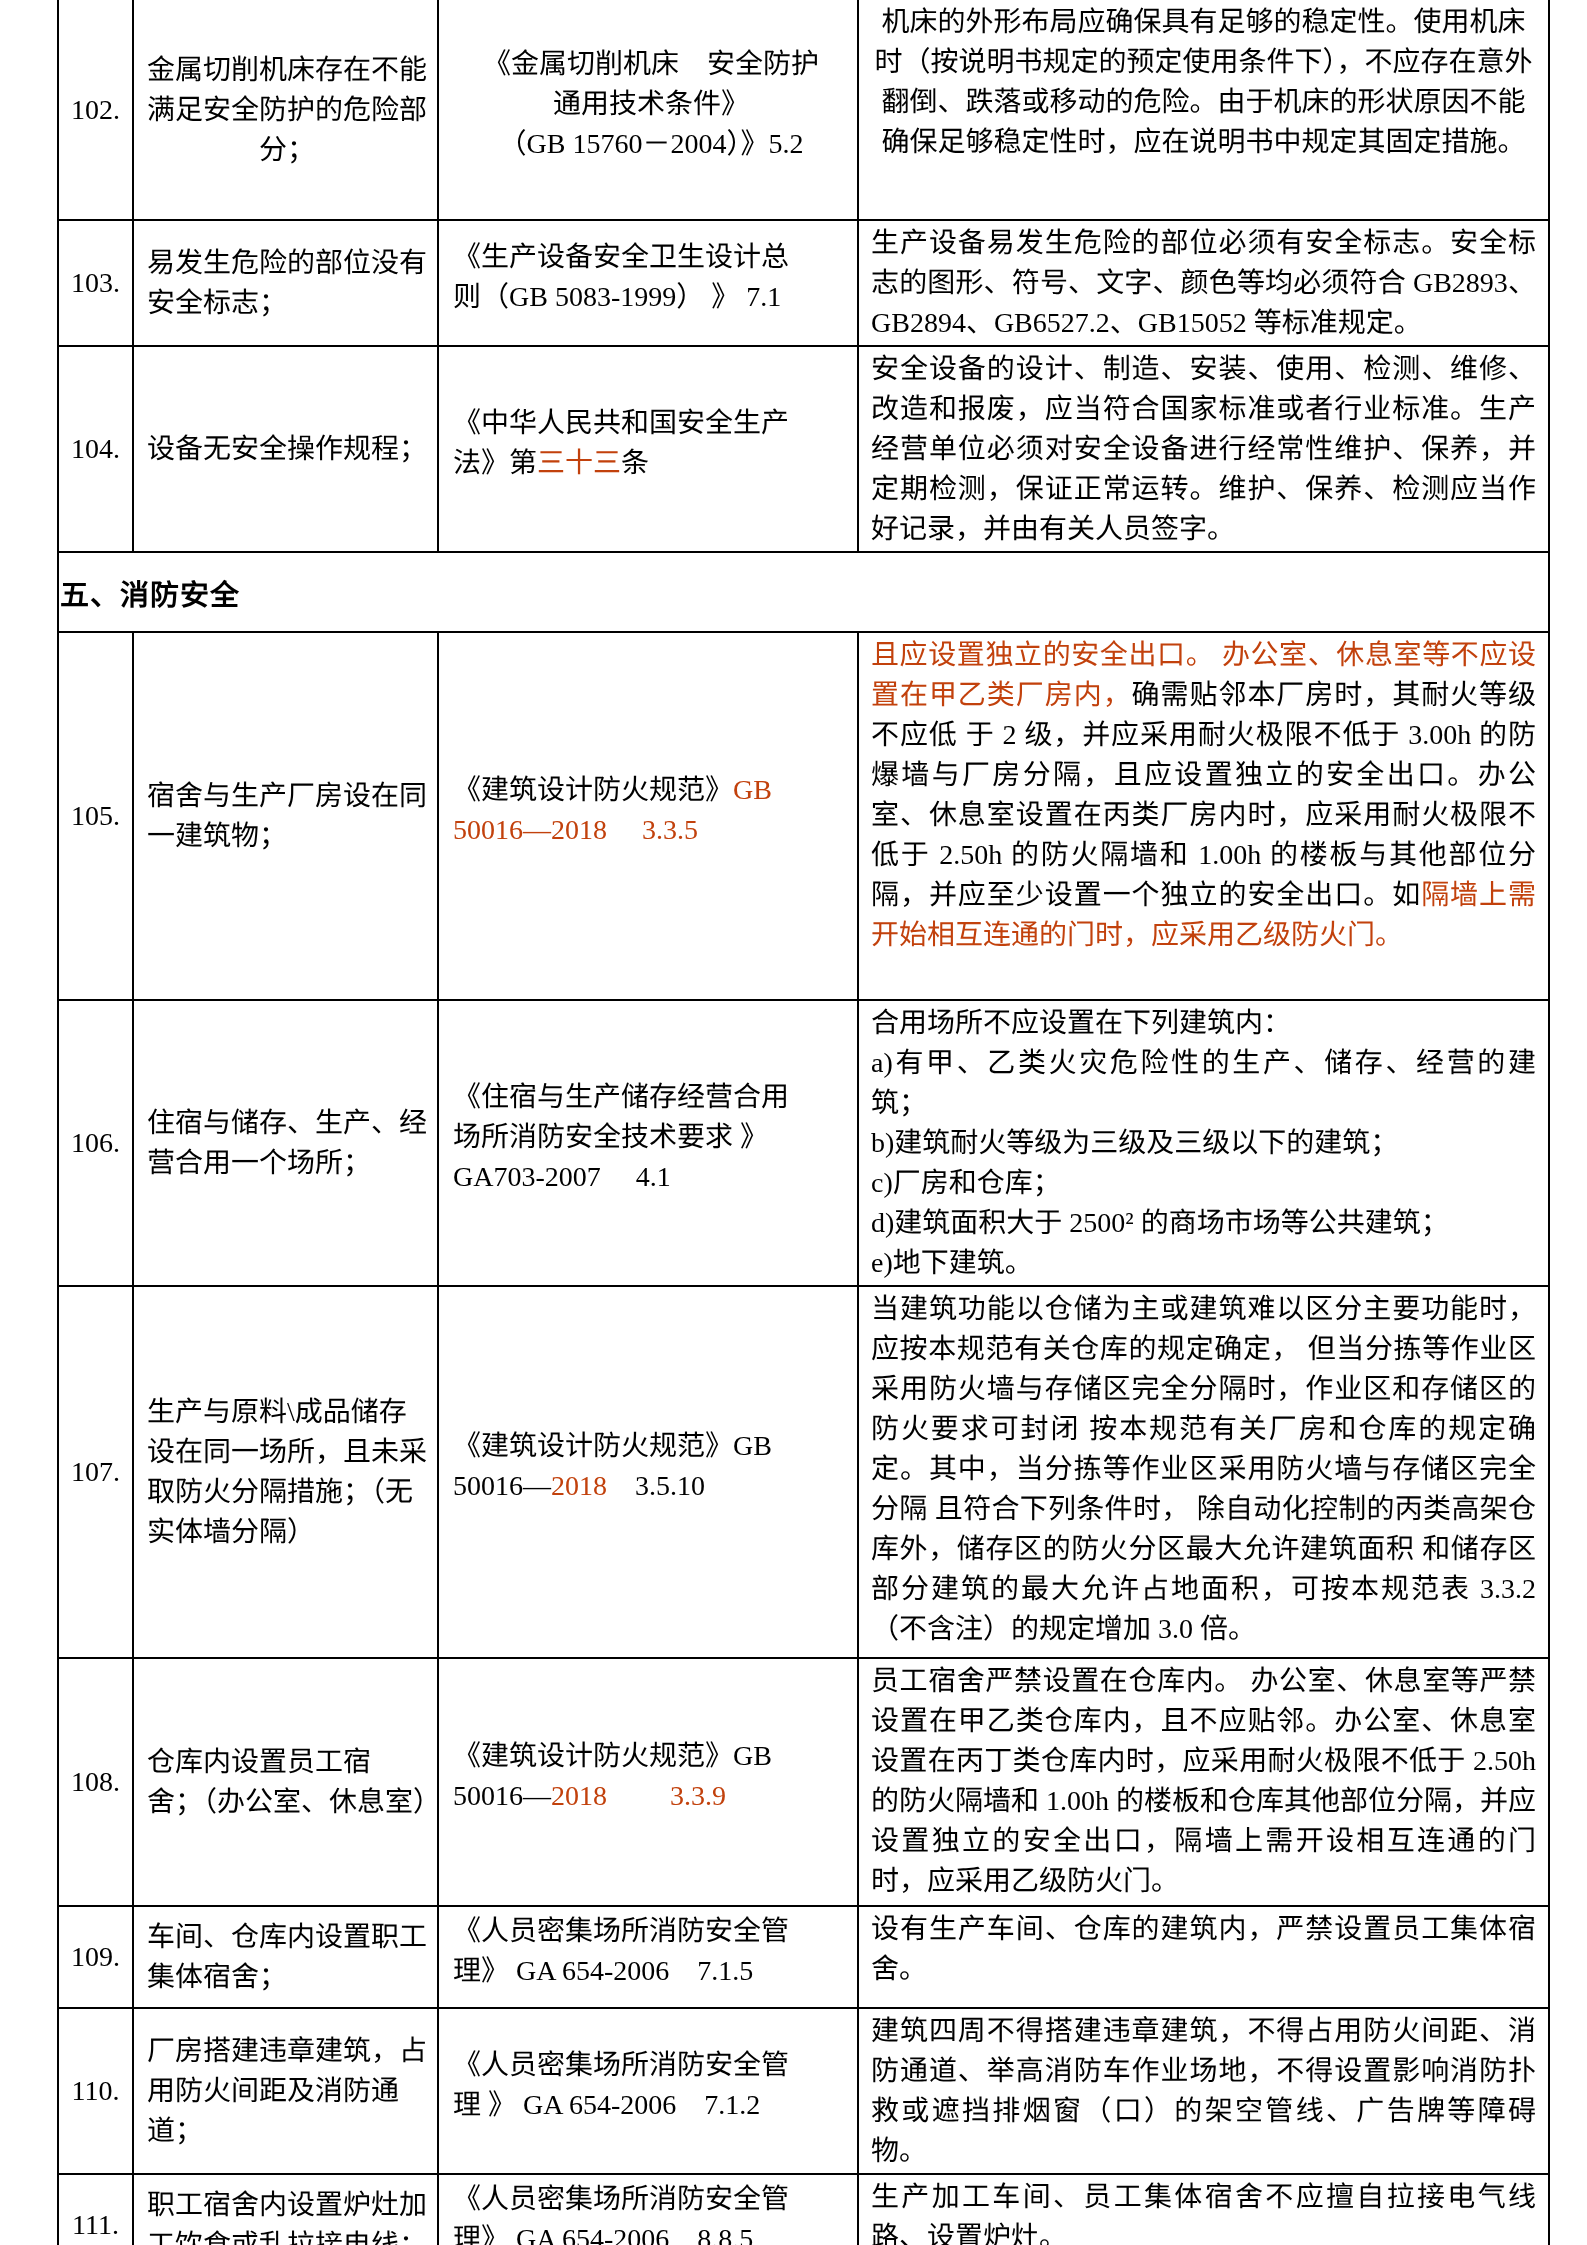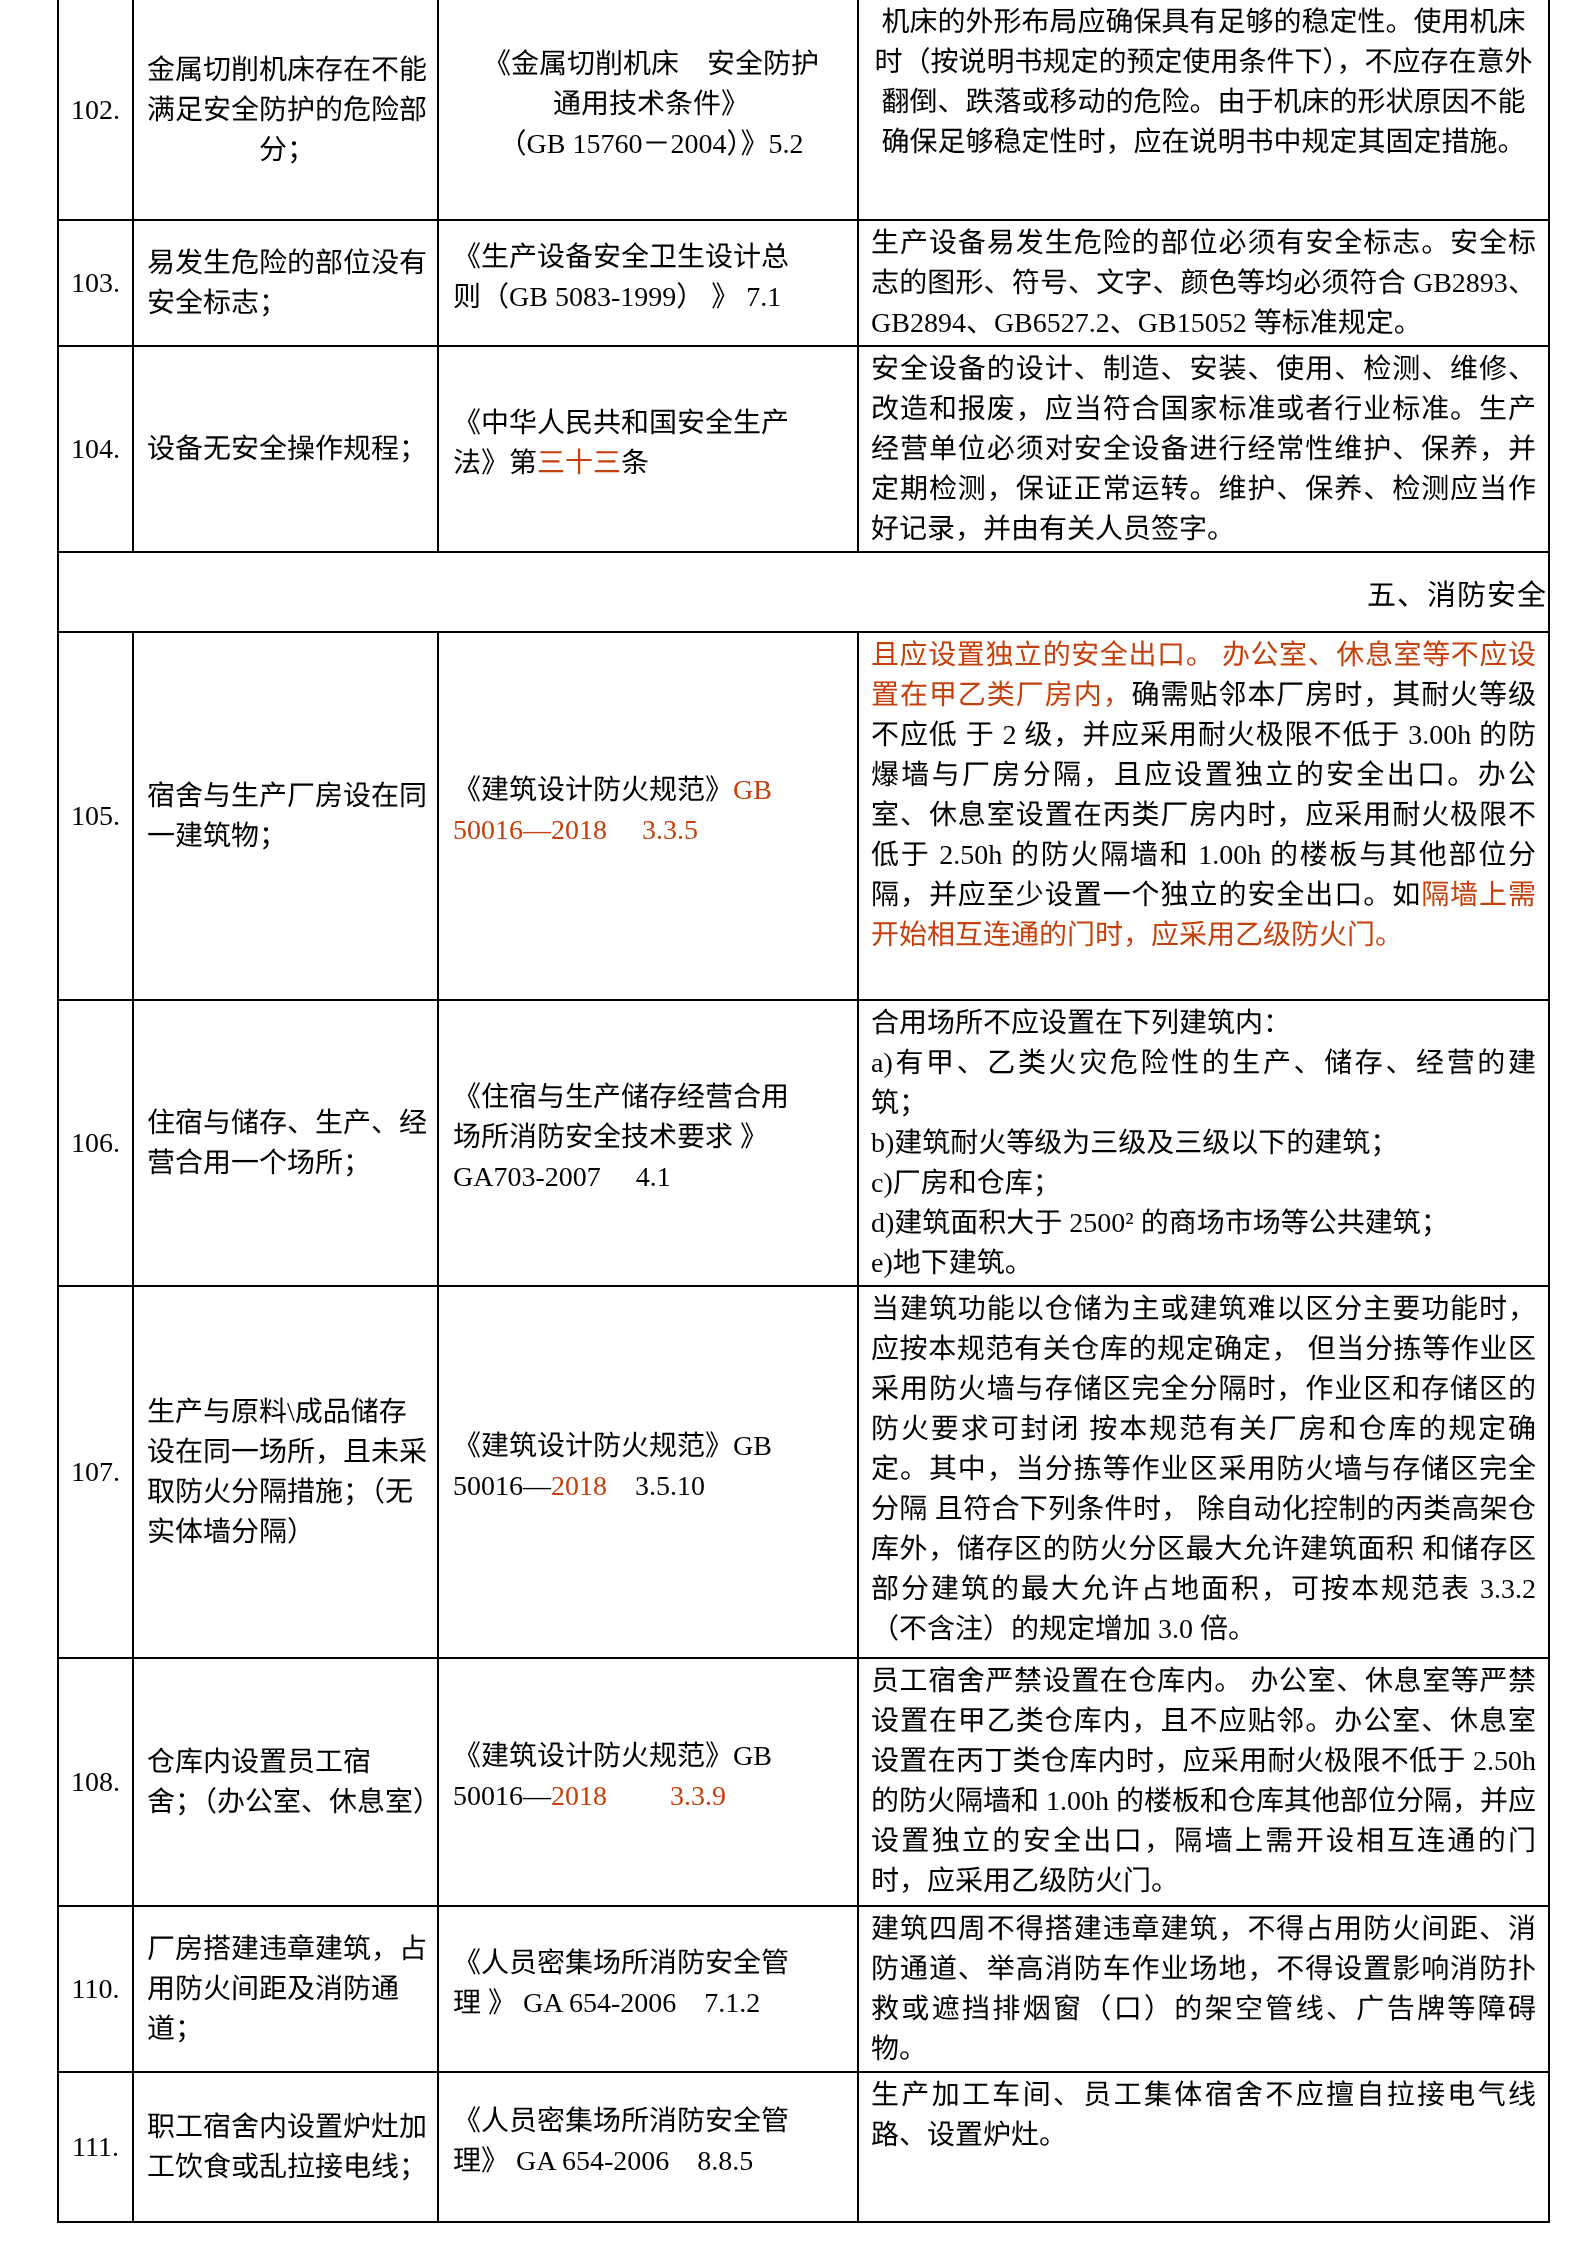--- a/index.html
+++ b/index.html
@@ -25,22 +25,22 @@
     width:420px;text-align:left;vertical-align:middle;
     font-size:28px;line-height:40px;padding:4px 8px 16px 14px;
     white-space:pre-wrap;word-break:break-all;
   }
   td.col-req{
     width:691px;text-align:justify;vertical-align:top;
     font-size:28px;line-height:40px;padding:2px 12px 2px 12px;
     white-space:pre-wrap;word-break:break-all;
   }
   td.section-cell{
-    text-align:right;vertical-align:middle;
-    font-size:29px;font-weight:normal;letter-spacing:1px;
+    text-align:left;vertical-align:middle;
+    font-size:29px;font-weight:bold;letter-spacing:1px;
   }
   .red{color:#c2410c;}
   
   #table-body tr:nth-child(1){height:220px;}
   #table-body tr:nth-child(2){height:126px;}
   #table-body tr:nth-child(3){height:206px;}
   #table-body tr:nth-child(4){height:80px;}
   #table-body tr:nth-child(5){height:368px;}
   #table-body tr:nth-child(6){height:248px;}
   #table-body tr:nth-child(7){height:372px;}
@@ -114,20 +114,27 @@
           <td class="col-req"><span>当建筑功能以仓储为主或建筑难以区分主要功能时，应按本规范有关仓库的规定确定， 但当分拣等作业区采用防火墙与存储区完全分隔时，作业区和存储区的防火要求可封闭 按本规范有关厂房和仓库的规定确定。其中，当分拣等作业区采用防火墙与存储区完全分隔 且符合下列条件时， 除自动化控制的丙类高架仓库外，储存区的防火分区最大允许建筑面积 和储存区部分建筑的最大允许占地面积，可按本规范表 3.3.2（不含注）的规定增加 3.0 倍。</span></td>
         </tr>
         <tr>
           <td class="col-num">108.</td>
           <td class="col-hazard"><span>仓库内设置员工宿舍；（办公室、休息室）</span></td>
           <td class="col-ref"><span>《建筑设计防火规范》GB
 50016—</span><span class="red">2018　　 3.3.9</span></td>
           <td class="col-req"><span>员工宿舍严禁设置在仓库内。 办公室、休息室等严禁设置在甲乙类仓库内，且不应贴邻。办公室、休息室设置在丙丁类仓库内时，应采用耐火极限不低于 2.50h 的防火隔墙和 1.00h 的楼板和仓库其他部位分隔，并应设置独立的安全出口，隔墙上需开设相互连通的门 时，应采用乙级防火门。</span></td>
         </tr>
         <tr>
+          <td class="col-num">109.</td>
+          <td class="col-hazard"><span>车间、仓库内设置职工集体宿舍；</span></td>
+          <td class="col-ref"><span>《人员密集场所消防安全管
+理》 GA 654-2006　7.1.5</span></td>
+          <td class="col-req"><span>设有生产车间、仓库的建筑内，严禁设置员工集体宿舍。</span></td>
+        </tr>
+        <tr>
           <td class="col-num">110.</td>
           <td class="col-hazard"><span>厂房搭建违章建筑，占用防火间距及消防通道；</span></td>
           <td class="col-ref"><span>《人员密集场所消防安全管
 理 》 GA 654-2006　7.1.2</span></td>
           <td class="col-req"><span>建筑四周不得搭建违章建筑，不得占用防火间距、消防通道、举高消防车作业场地，不得设置影响消防扑救或遮挡排烟窗（口）的架空管线、广告牌等障碍物。</span></td>
         </tr>
         <tr>
           <td class="col-num">111.</td>
           <td class="col-hazard"><span>职工宿舍内设置炉灶加工饮食或乱拉接电线；</span></td>
           <td class="col-ref"><span>《人员密集场所消防安全管

